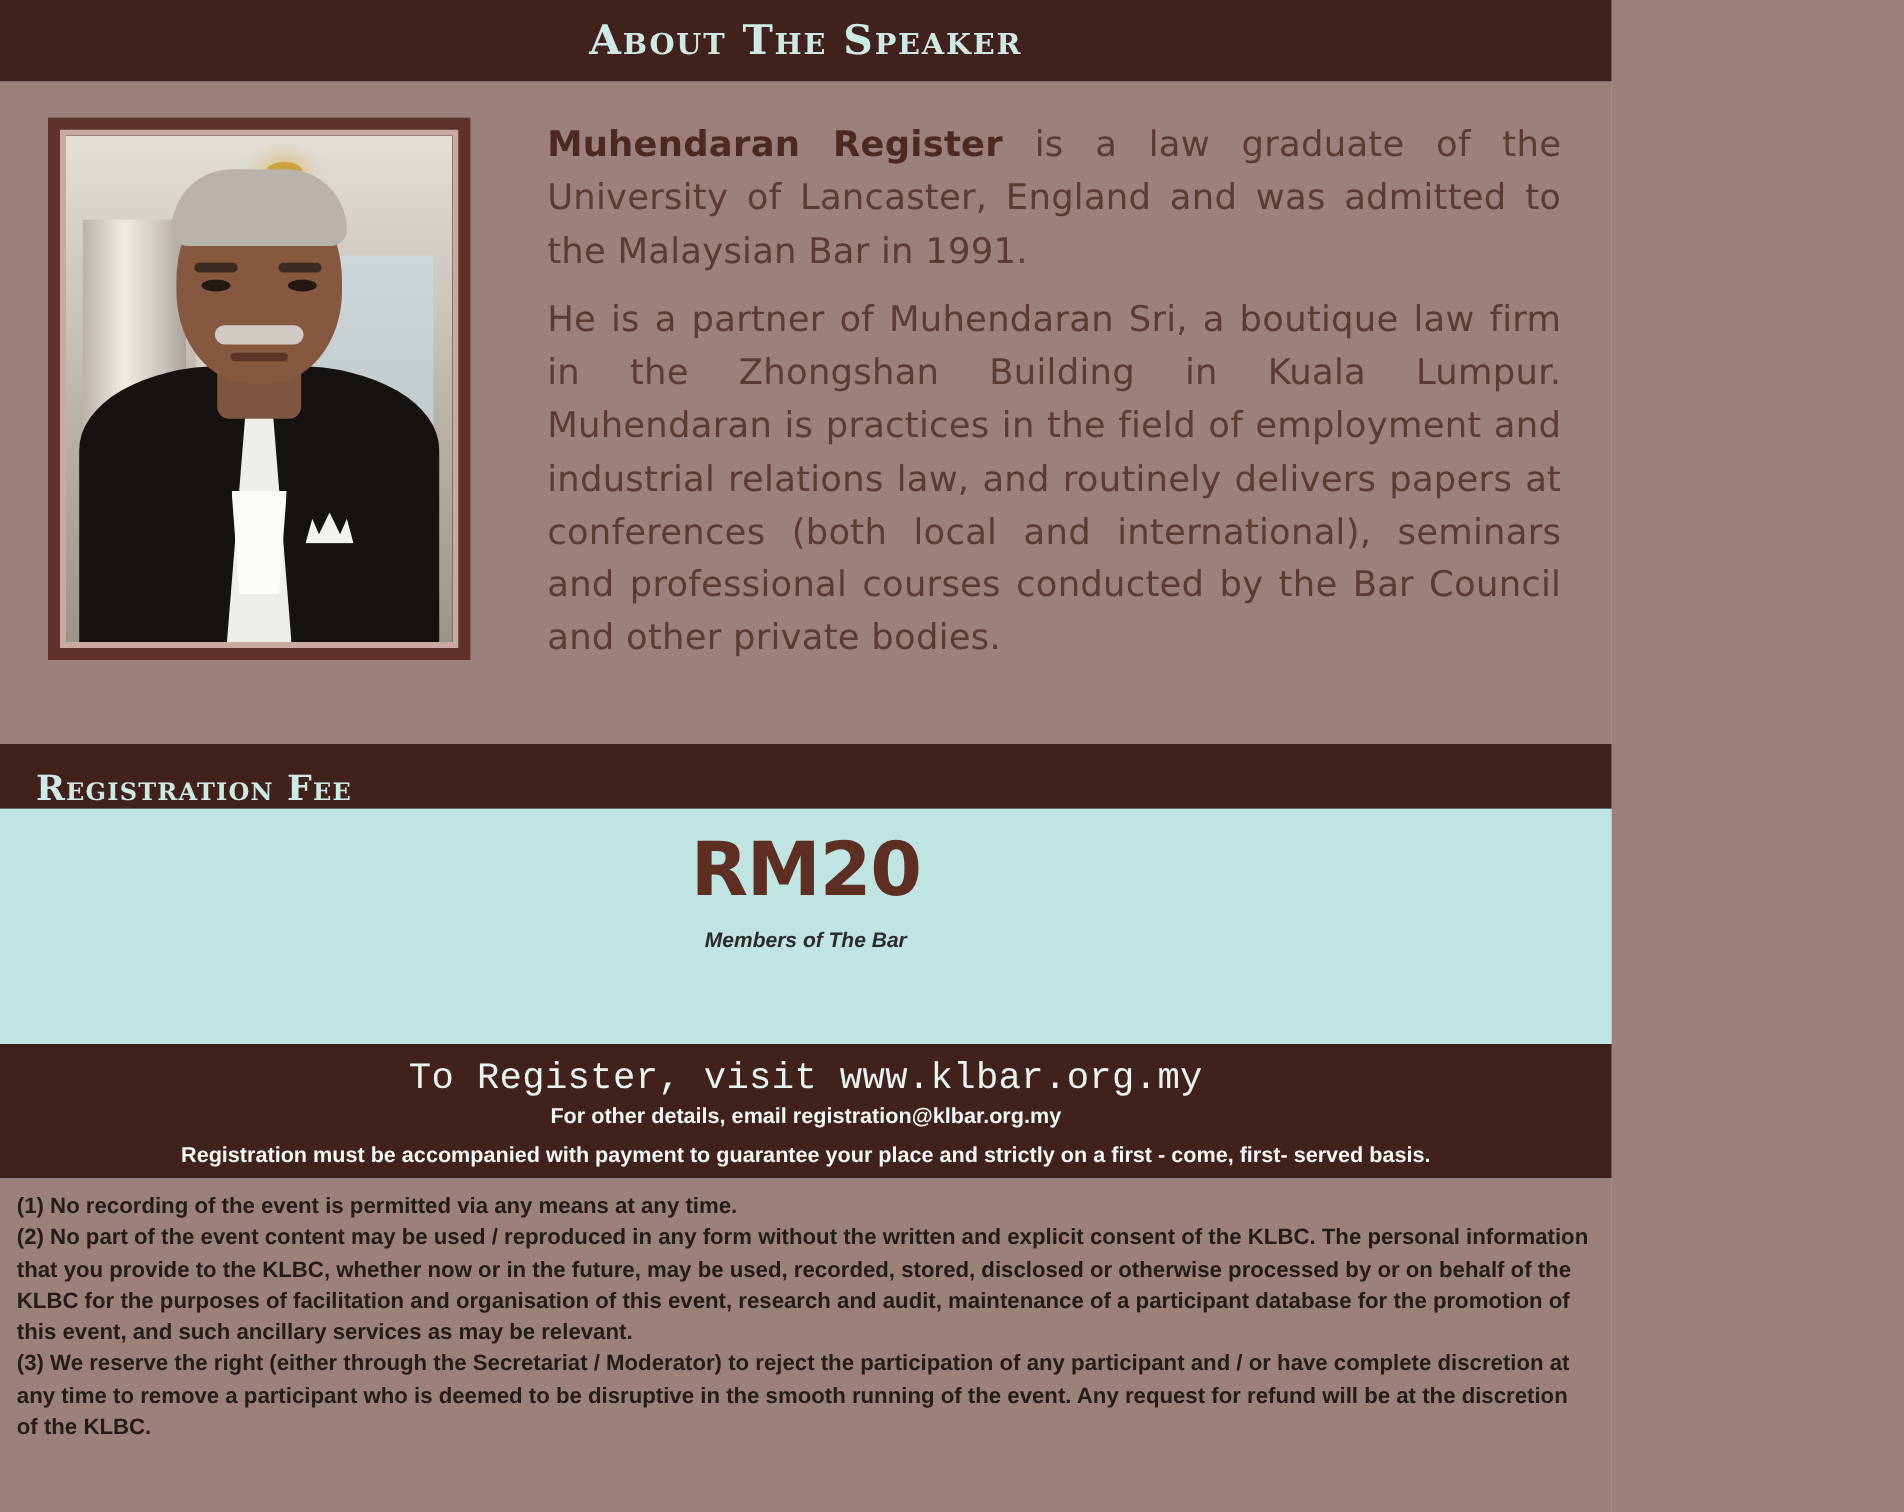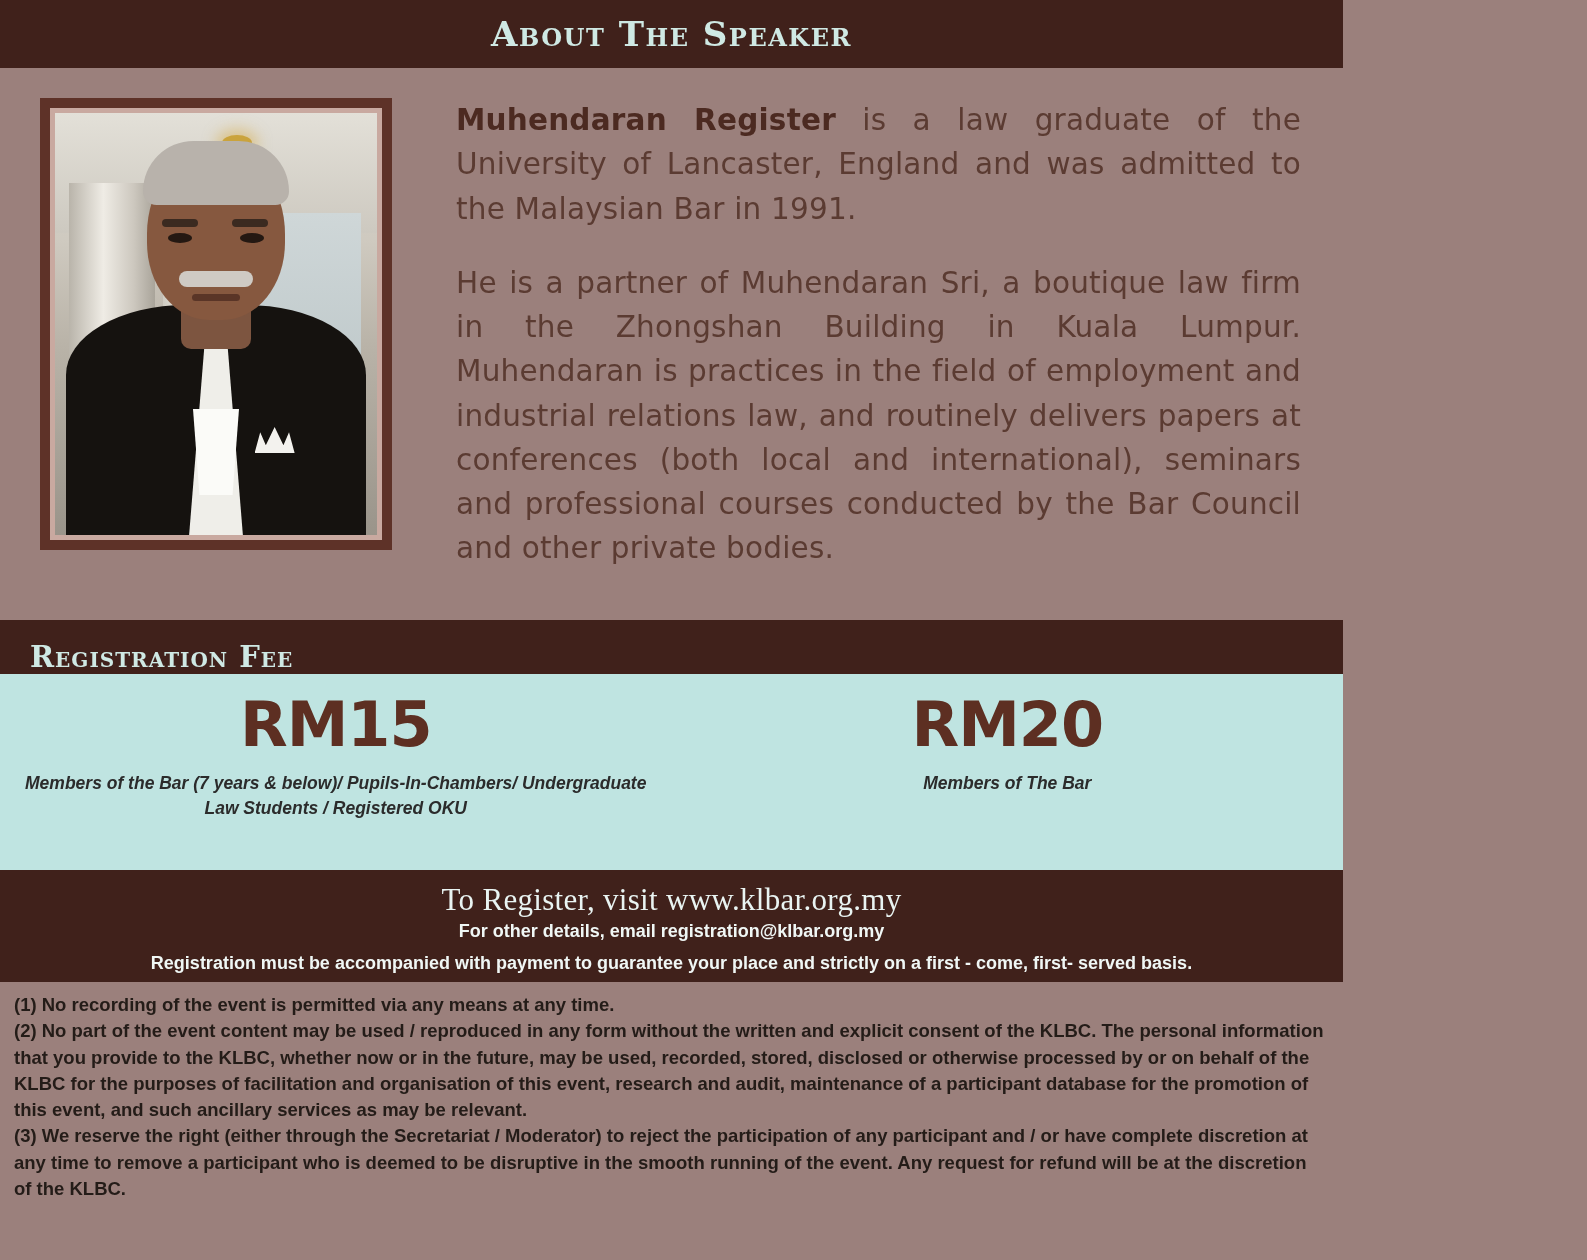--- a/index.html
+++ b/index.html
@@ -155,21 +155,21 @@
     color: #4a2a22;
   }
   .bio p {
     font-family: "DejaVu Sans", sans-serif;
     font-size: 29.5px;
     line-height: 1.5;
     text-align: justify;
     color: #5b3b32;
     letter-spacing: .2px;
   }
-  .bio p + p { margin-top: 30px; }
+  .bio p + p { margin-top: 13px; }
   .bio .name {
     font-weight: bold;
     color: #4c2a21;
   }
 
   
   .fee-header {
     background: #40211b;
     height: 54px;
     display: flex;
@@ -219,21 +219,21 @@
   
   .register-band {
     background: #40211b;
     flex: 0 0 auto;
     height: 112px;
     text-align: center;
     padding-top: 12px;
     color: #eef6f4;
   }
   .register-title {
-    font-family: Liberation Serif, serif;
+    font-family: Liberation Mono, monospace;
     font-size: 31px;
     color: #e9f4f2;
     letter-spacing: .3px;
   }
   .register-note {
     margin-top: 6px;
     font-family: "Liberation Sans", sans-serif;
     font-weight: bold;
     font-size: 18px;
     color: #f0f7f5;
@@ -295,24 +295,20 @@
       <p>He is a partner of Muhendaran Sri, a boutique law firm in the Zhongshan Building in Kuala Lumpur. Muhendaran is practices in the field of employment and industrial relations law, and routinely delivers papers at conferences (both local and international), seminars and professional courses conducted by the Bar Council and other private bodies.</p>
     </div>
   </div>
 
   <div class="fee-header">
     <div class="fee-header-title">Registration Fee</div>
   </div>
 
   <div class="fee-band">
     <div class="fee-col">
-      <div class="fee-amount">RM15</div>
-      <div class="fee-desc">Members of the Bar (7 years &amp; below)/ Pupils-In-Chambers/ Undergraduate Law Students / Registered OKU</div>
-    </div>
-    <div class="fee-col">
       <div class="fee-amount">RM20</div>
       <div class="fee-desc">Members of The Bar</div>
     </div>
   </div>
 
   <div class="register-band">
     <div class="register-title">To Register, visit www.klbar.org.my</div>
     <div class="register-note" style="margin-top:0">For other details, email registration@klbar.org.my</div>
     <div class="register-note">Registration must be accompanied with payment to guarantee your place and strictly on a first - come, first- served basis.</div>
   </div>

